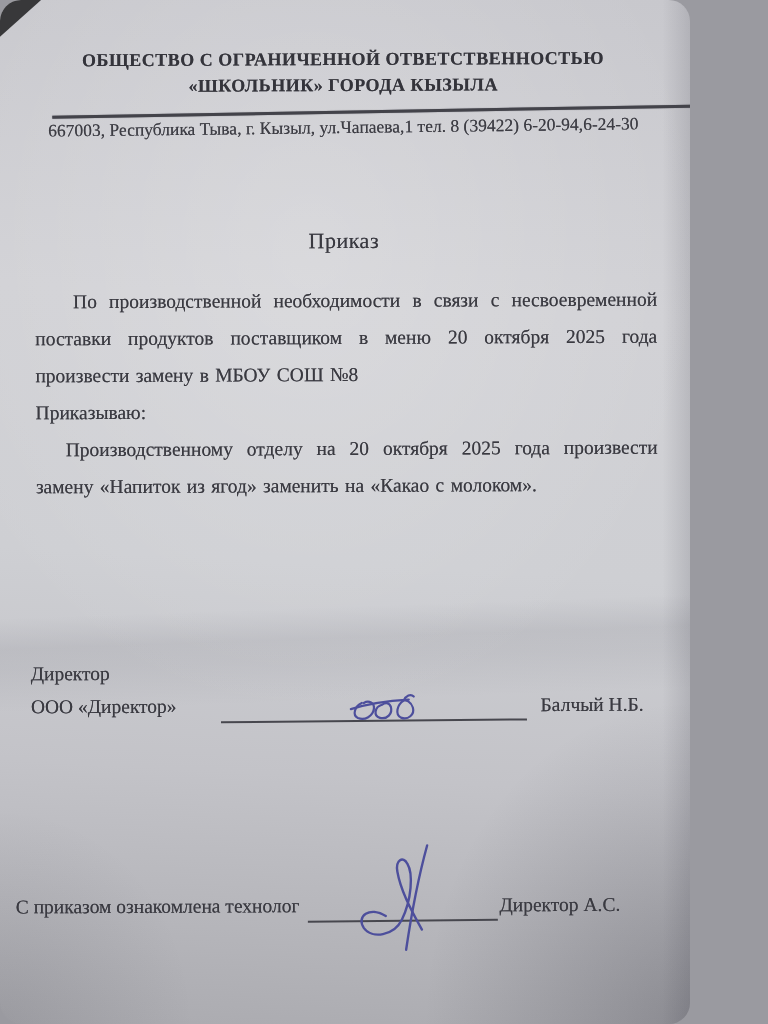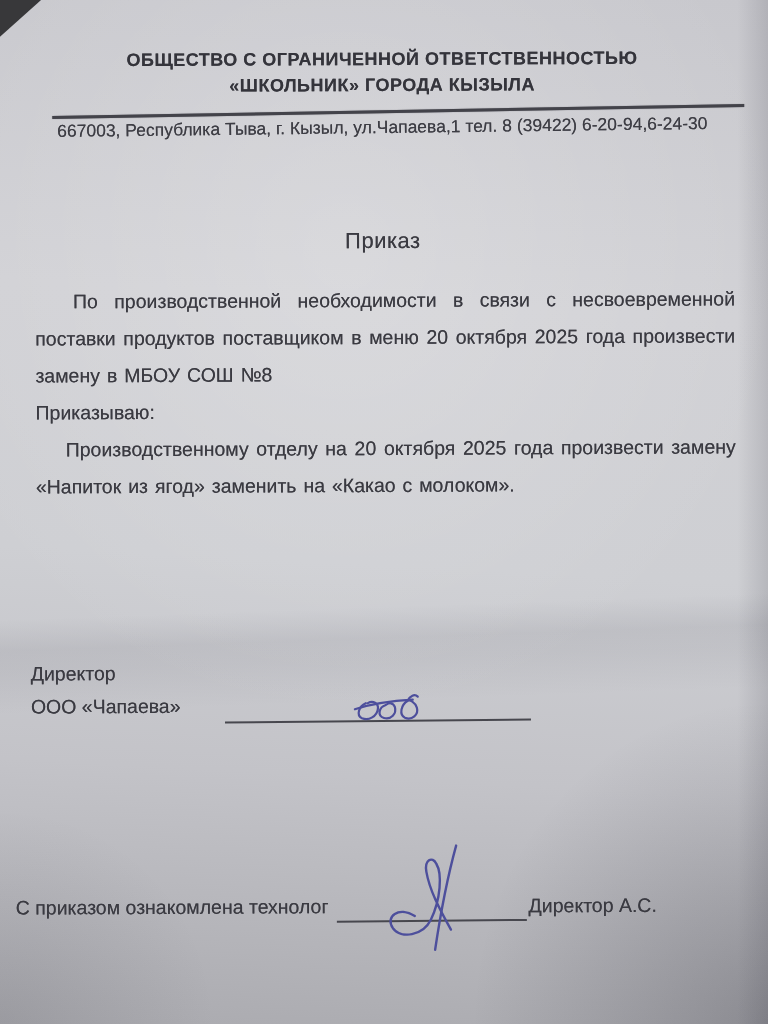--- a/index.html
+++ b/index.html
@@ -1,29 +1,30 @@
 <!DOCTYPE html>
 <html><head>
 <meta charset="utf-8">
 <style>
   html, body { margin: 0; padding: 0; background: #9a9aa0; }
   .page {
     position: relative;
-    width: 768px;
+    width: 690px;
     height: 1024px;
     overflow: hidden;
-    font-family: Liberation Sans, sans-serif;
+    font-family: Liberation Serif, serif;
     color: #3a3a41;
     background:
       linear-gradient(270deg, rgba(60,60,72,0.16), rgba(60,60,72,0) 4%),
       radial-gradient(90% 70% at 45% 25%, rgba(255,255,255,0.20), rgba(255,255,255,0) 65%),
       radial-gradient(55% 45% at 100% 100%, rgba(35,35,45,0.26), rgba(35,35,45,0) 70%),
       radial-gradient(40% 30% at 0% 100%, rgba(35,35,45,0.12), rgba(35,35,45,0) 70%),
       linear-gradient(178deg, rgba(0,0,0,0) 59%, rgba(80,80,92,0.10) 62%, rgba(80,80,92,0.08) 64%, rgba(0,0,0,0) 68%),
       linear-gradient(183deg, #c8c8cd 0%, #d1d1d5 30%, #cecfd3 55%, #c3c3c8 75%, #b3b3b8 92%, #ababb0 100%);
+    border-radius: 21px;
   }
   .corner-shadow {
     position: absolute; top: -8px; left: -8px; width: 58px; height: 52px;
     background: #38383a;
     clip-path: polygon(0 0, 100% 0, 0 100%);
     filter: blur(2.5px);
   }
   .content {
     position: absolute; inset: 0;
     transform: rotate(-0.25deg);
@@ -102,27 +103,28 @@
 
     <div class="bodytext">
       <p class="para indent">По производственной необходимости в связи с несвоевременной поставки продуктов поставщиком в меню 20 октября 2025 года произвести замену в МБОУ СОШ №8</p>
       <p class="para">Приказываю:</p>
       <p class="para indent2">Производственному отделу на 20 октября 2025 года произвести замену «Напиток из ягод» заменить на «Какао с молоком».</p>
     </div>
 
     <div class="sig-director">
       <div>Директор</div>
       <div class="sig-row">
-        <span class="sig-label">ООО «Чапаева»</span>
+        <span class="sig-label">ООО «Директор»</span>
         <span class="sig-line sig-line-1">
           <svg class="sig-mark-1" viewBox="0 0 92 36">
             <path class="sig-stroke" stroke-width="2.2" d="M4 17 C20 12 40 9 62 8"></path>
             <path class="sig-stroke" stroke-width="2.2" d="M15 11 C8 14 5 23 11 26 C18 29 26 24 27 17 C28 11 22 8 17 11 M35 13 C28 15 26 24 33 26 C40 28 46 22 44 15 C42 10 38 11 35 13 M57 9 C50 13 48 23 54 26 C61 29 68 23 66 16 C64 10 59 8 57 9 C59 4 64 2 67 5"></path>
           </svg>
         </span>
+        <span class="sig-name">Балчый Н.Б.</span>
       </div>
     </div>
 
     <div class="sig-tech">
       <span class="sig-label">С приказом ознакомлена технолог</span>
       <span class="sig-line sig-line-2">
         <svg class="sig-mark-2" viewBox="0 0 118 112">
           <path class="sig-stroke" stroke-width="2.4" d="M36 74 C20 64 6 74 14 86 C22 97 44 94 52 78 C62 58 64 32 58 22 C54 14 46 18 48 30 C51 48 60 66 72 88"></path>
           <path class="sig-stroke" stroke-width="2.4" d="M78 4 C70 32 62 70 56 108"></path>
         </svg>

